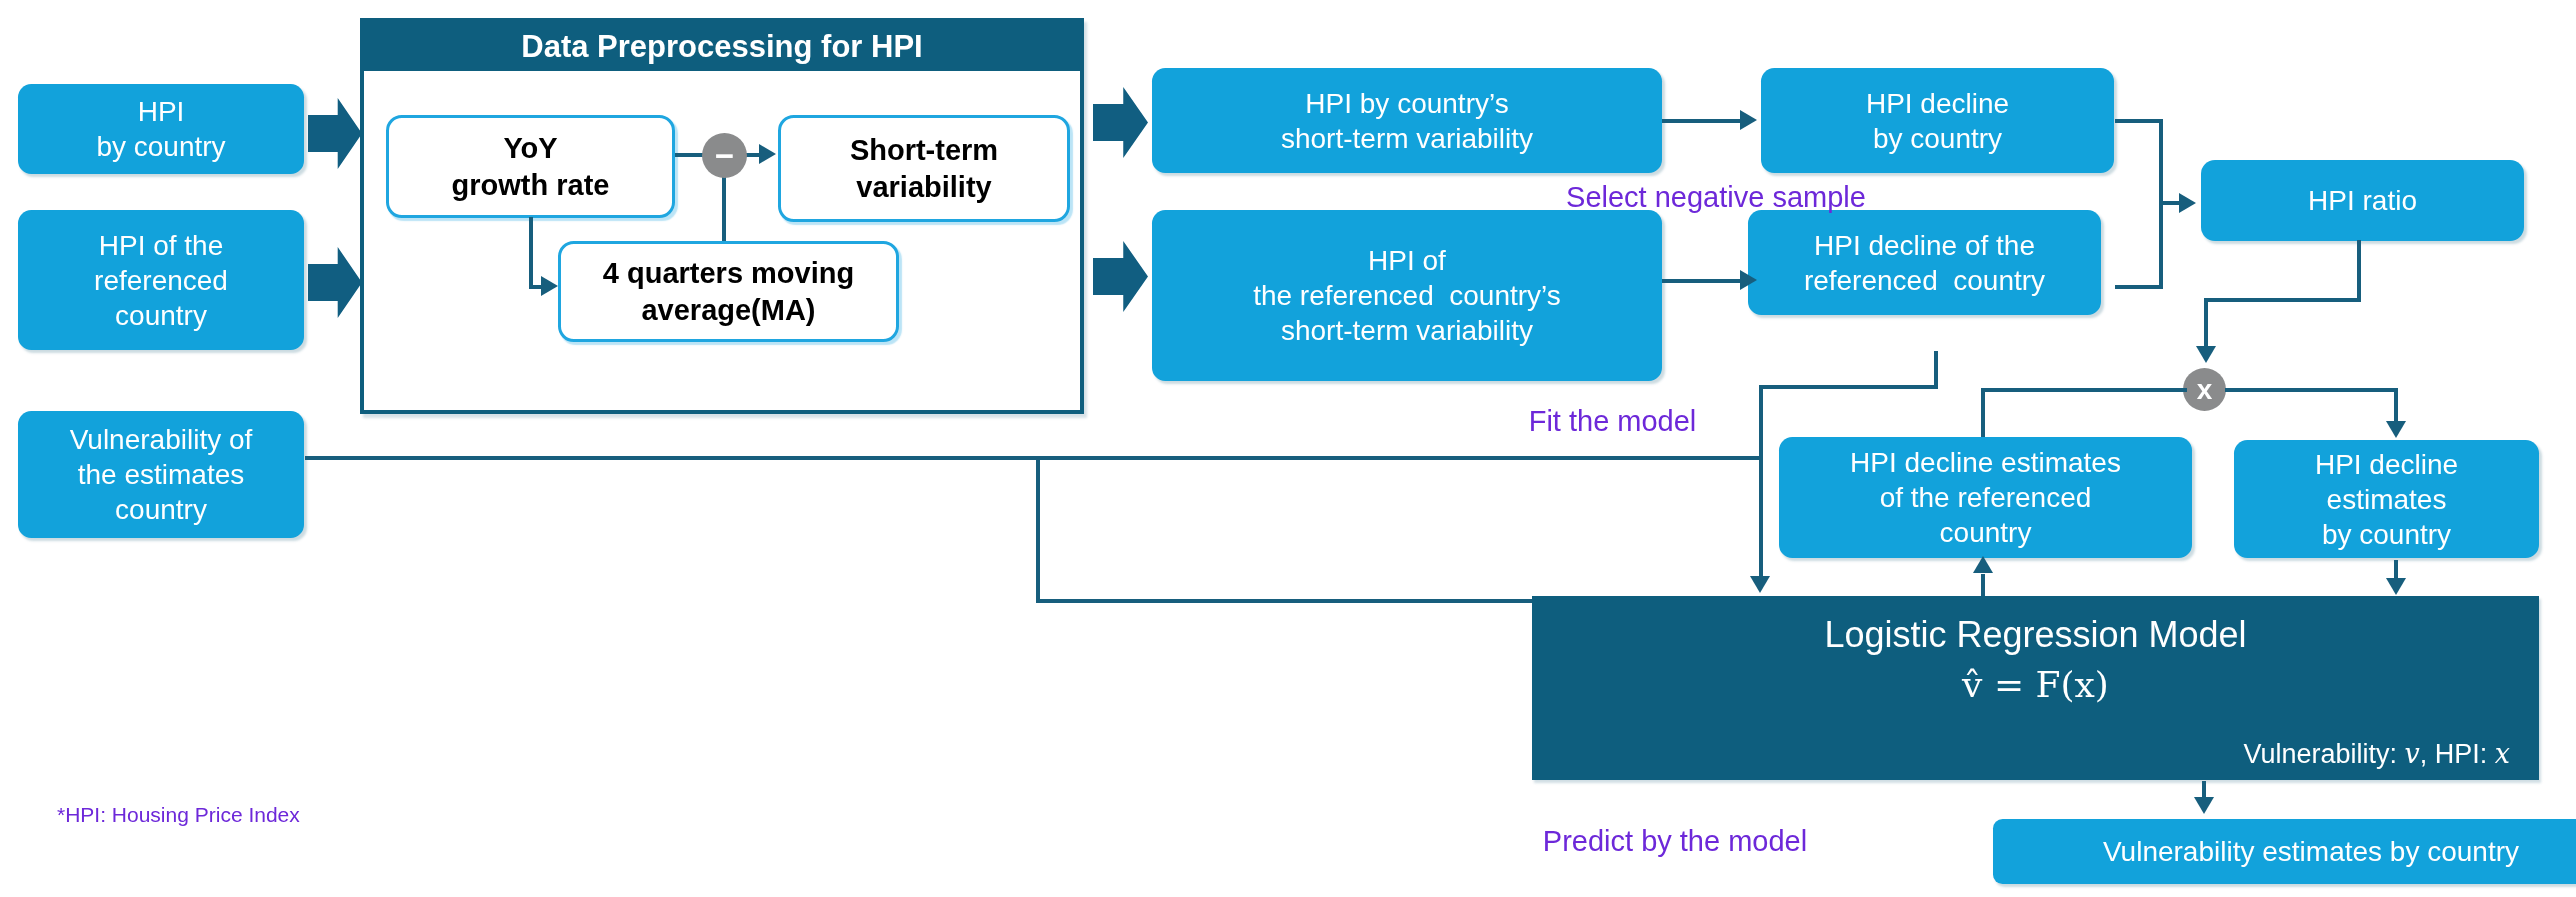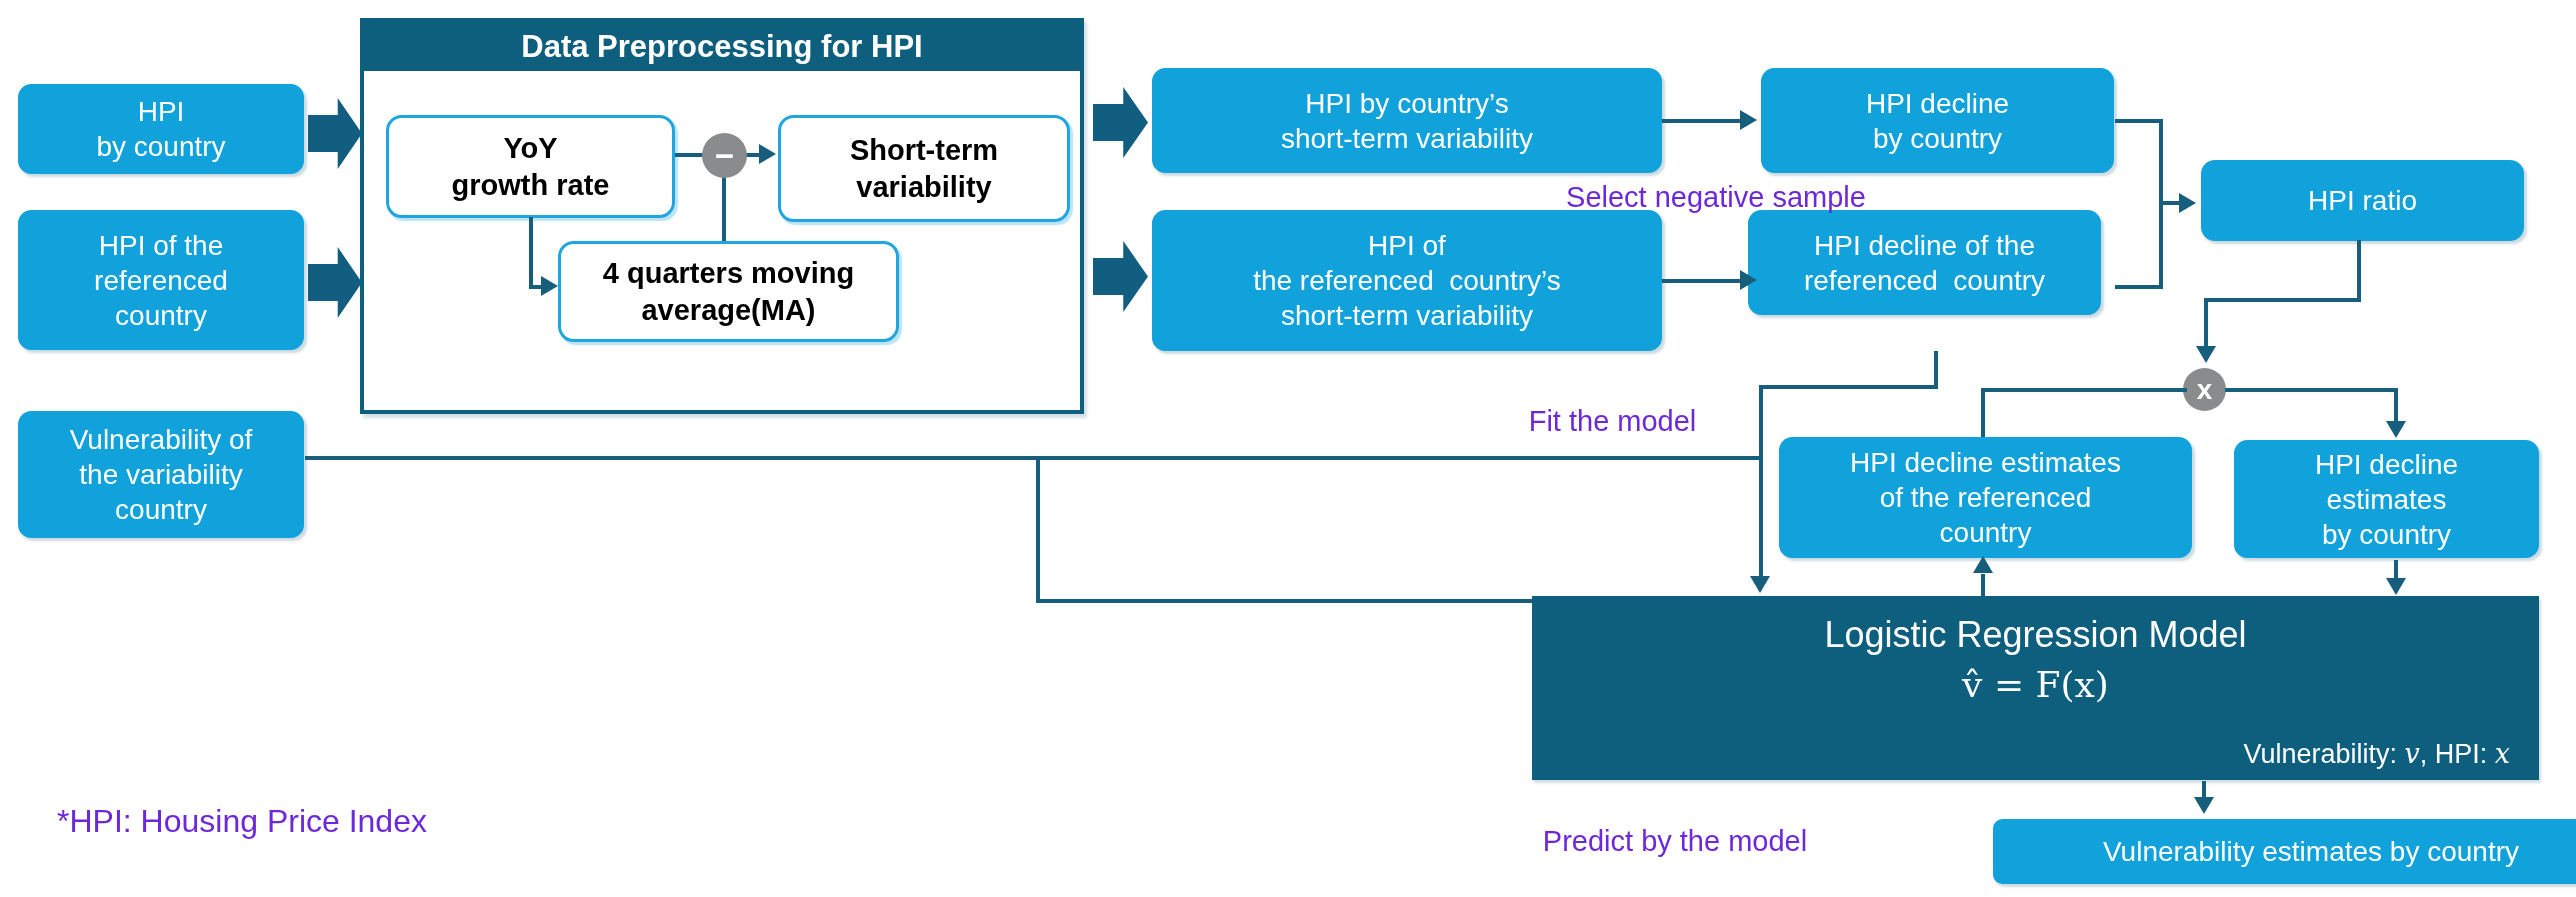--- a/index.html
+++ b/index.html
@@ -76,21 +76,21 @@
     <span>HPI</span>
     <span>by country</span>
   </div>
   <div class="bx" style="left:18px;top:210px;width:286px;height:140px;">
     <span>HPI of the</span>
     <span>referenced</span>
     <span>country</span>
   </div>
   <div class="bx" style="left:18px;top:411px;width:286px;height:127px;">
     <span>Vulnerability of</span>
-    <span>the variability</span>
+    <span>the estimates</span>
     <span>country</span>
   </div>
 
   <div class="blockarrow" style="left:308px;top:98px;width:54px;height:71px;"></div>
   <div class="blockarrow" style="left:308px;top:247px;width:54px;height:71px;"></div>
   <div class="blockarrow" style="left:1093px;top:87px;width:55px;height:71px;"></div>
   <div class="blockarrow" style="left:1093px;top:241px;width:55px;height:71px;"></div>
 
   <div class="panel" style="left:360px;top:18px;width:724px;height:396px;text-decoration:underline;">
     <div class="panel-header">
@@ -126,21 +126,21 @@
     <span>HPI by country’s</span>
     <span>short-term variability</span>
   </div>
   <div class="bx" style="left:1761px;top:68px;width:353px;height:105px;">
     <span>HPI decline</span>
     <span>by country</span>
   </div>
   <div class="seg" style="left:1662px;top:119px;width:79px;height:3.6px;"></div>
   <div class="ah ah-r" style="left:1740px;top:110px;"></div>
 
-  <div class="bx" style="left:1152px;top:210px;width:510px;height:141px;">
+  <div class="bx" style="left:1152px;top:210px;width:510px;height:171px;">
     <span>HPI of</span>
     <span>the referenced  country’s</span>
     <span>short-term variability</span>
   </div>
   <div class="bx" style="left:1724px;top:210px;width:353px;height:105px;margin-left:24px;">
     <span>HPI decline of the</span>
     <span>referenced  country</span>
   </div>
   <div class="seg" style="left:1662px;top:279px;width:79px;height:3.6px;"></div>
   <div class="ah ah-r" style="left:1740px;top:270px;"></div>
@@ -204,16 +204,16 @@
     </div>
   </div>
 
   <div class="seg" style="left:2202px;top:781px;width:3.6px;height:18px;"></div>
   <div class="ah ah-d" style="left:2194px;top:797px;"></div>
   <div class="bx" style="left:1993px;top:819px;width:546px;height:65px;border-radius:9.6px;padding-left:45px;">
     <span>Vulnerability estimates by country</span>
   </div>
   <div class="lbl" style="left:1506px;top:825px;width:338px;">Predict by the model</div>
 
-  <div class="lbl" style="left:57px;top:803px;width:422px;text-align:left;font-size:32px;">*HPI: Housing Price Index</div>
+  <div class="lbl" style="left:57px;top:803px;width:422px;text-align:left;font-size:21px;">*HPI: Housing Price Index</div>
 
 </div>
 
 
 </body></html>

